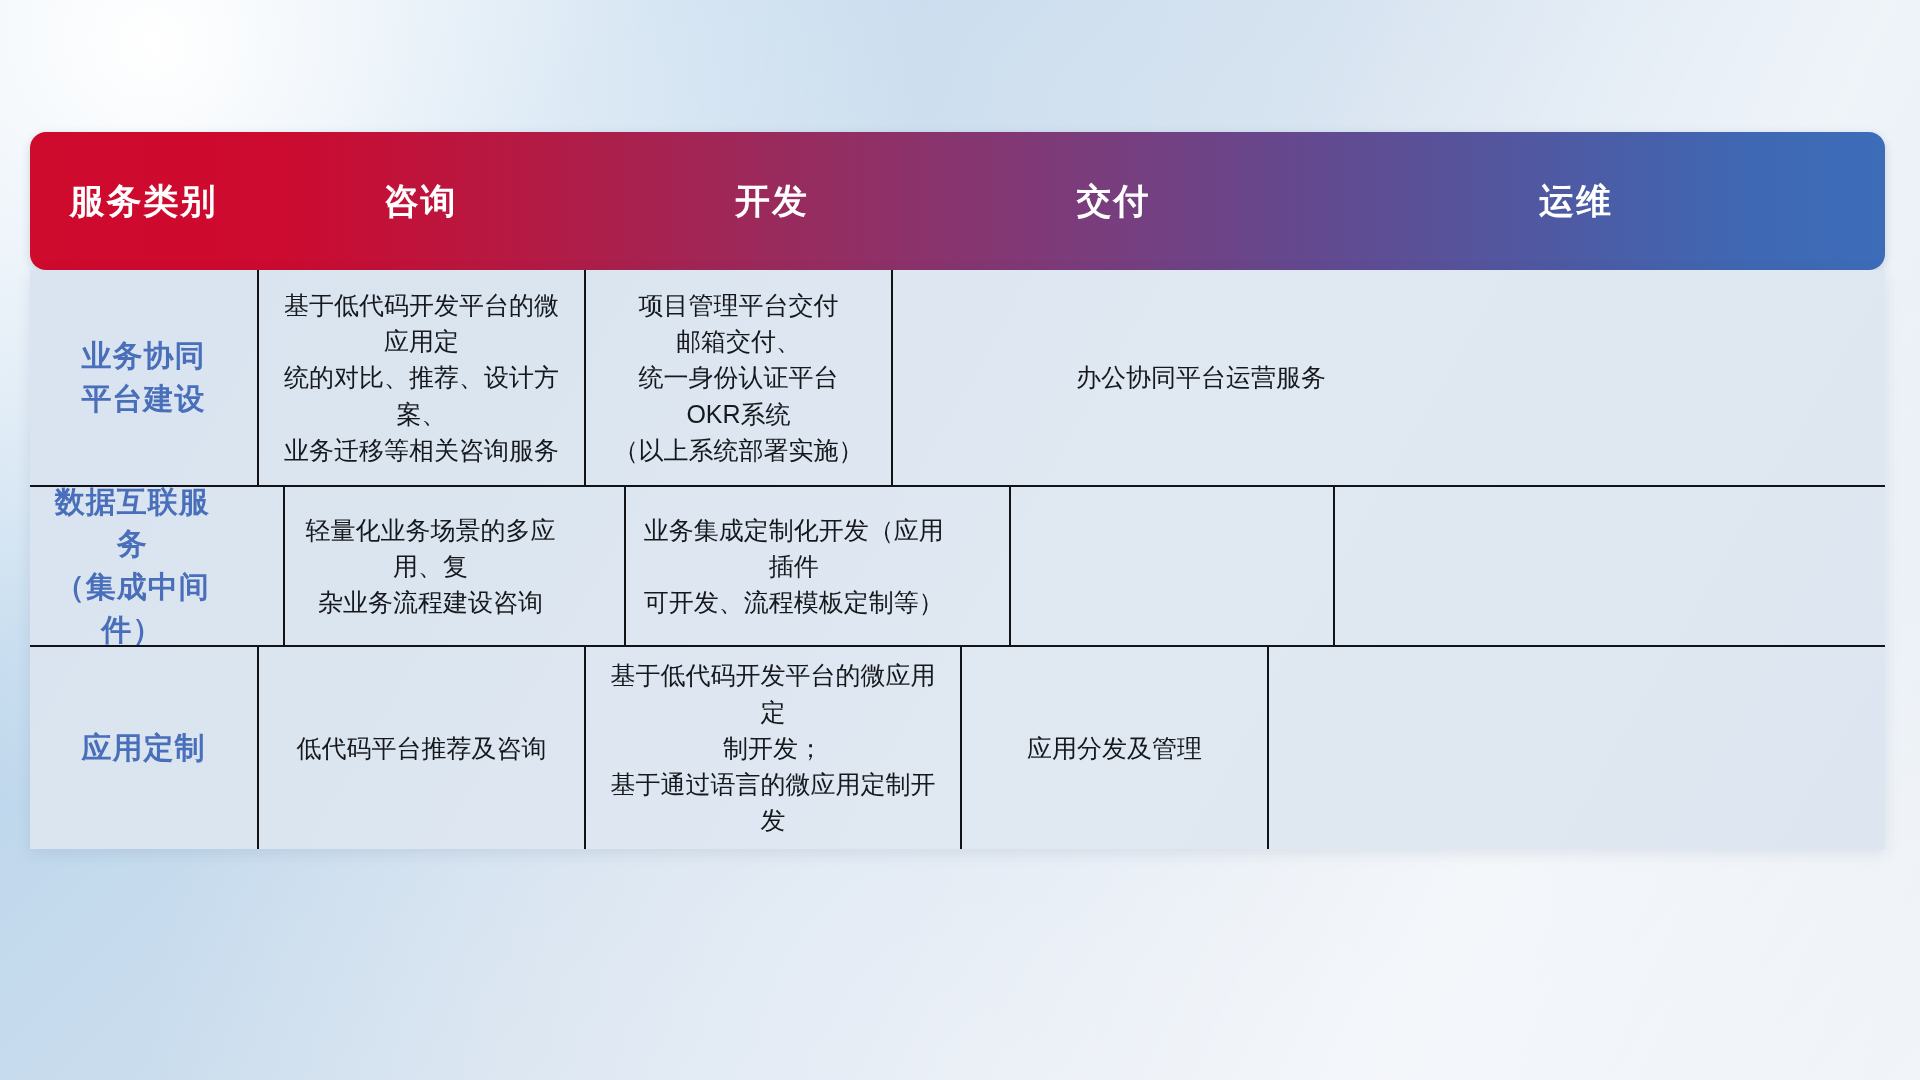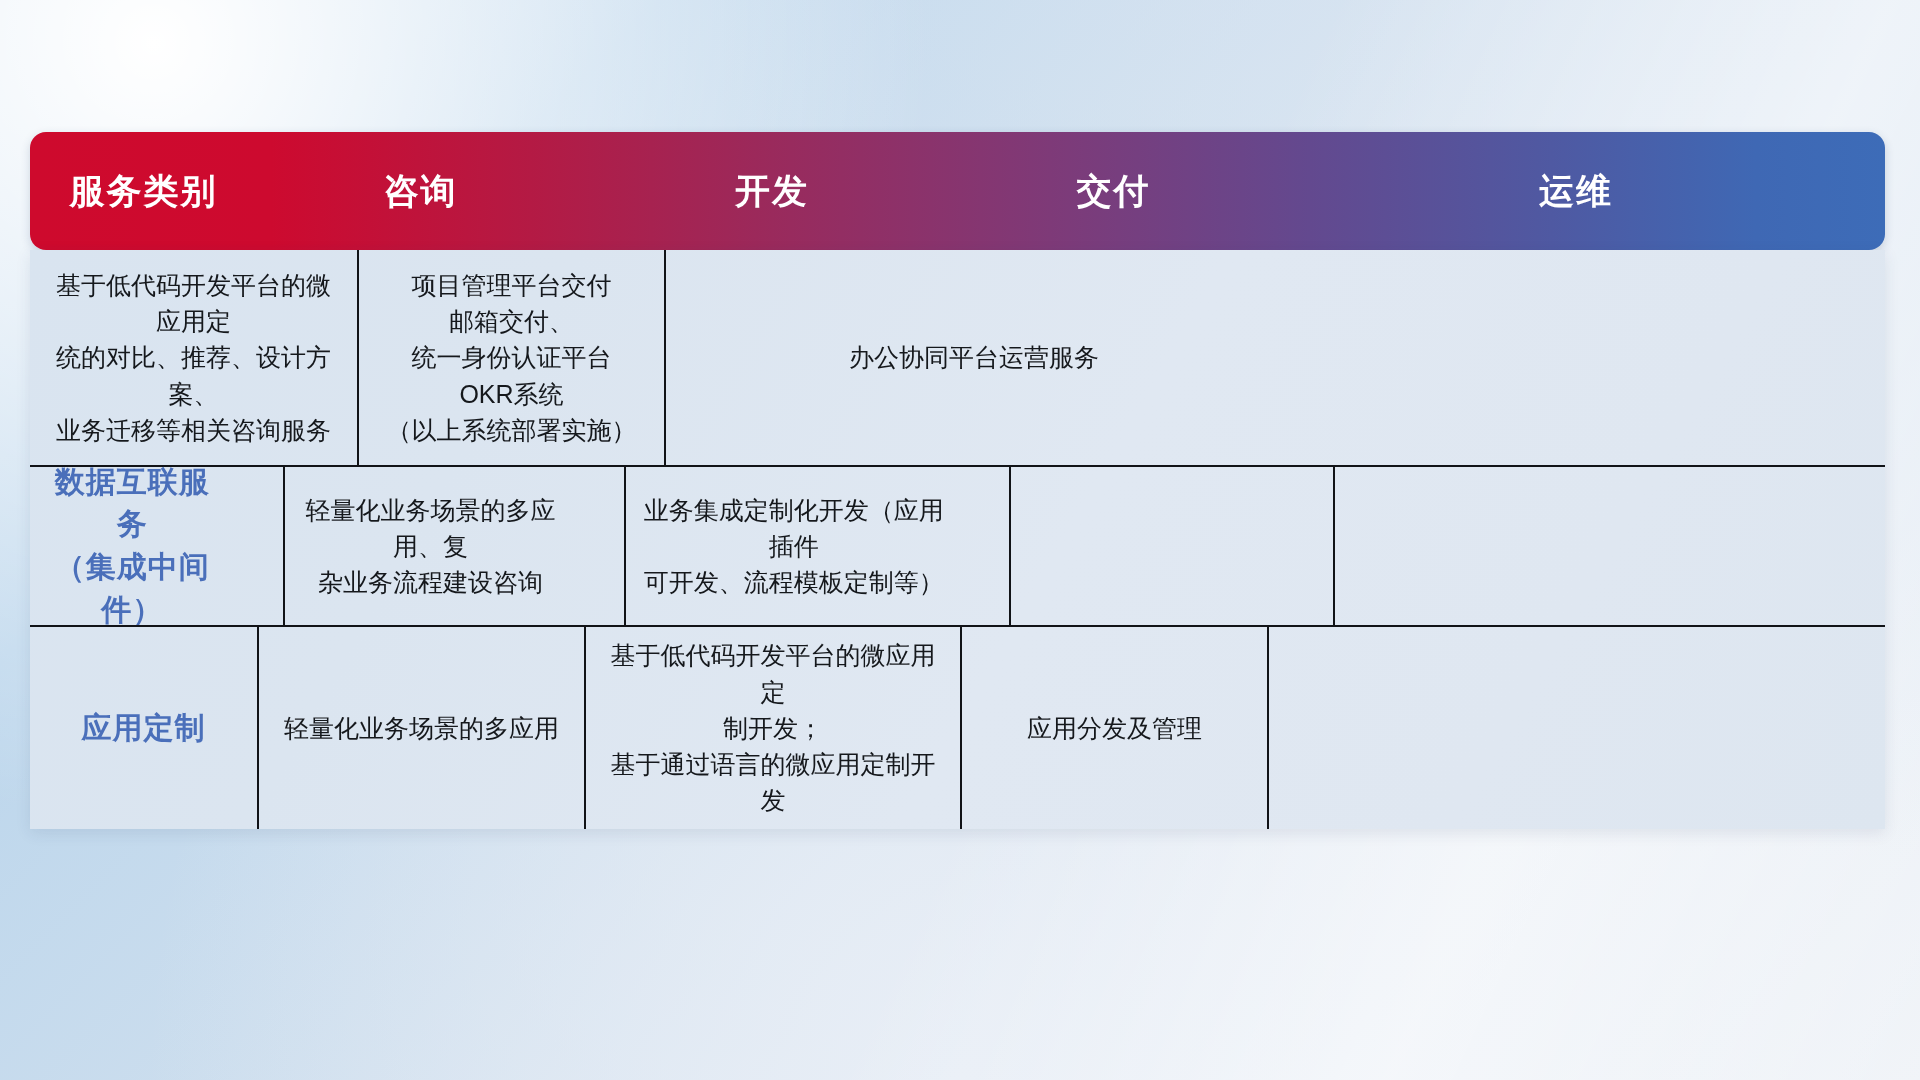--- a/index.html
+++ b/index.html
@@ -28,21 +28,21 @@
   .table-wrap{
     position:absolute;
     left:30px;top:132px;
     width:1855px;
     z-index:2;
   }
 
   
   .thead{
     display:flex;
-    height:118px;
+    height:138px;
     border-radius:16px;
     overflow:hidden;
     background:linear-gradient(90deg,
         #ce0a2d 0%,
         #cd0a2f 13%,
         #b41a44 27%,
         #9a2a5c 40%,
         #7e3a78 55%,
         #63498f 69%,
         #4f59a2 82%,
@@ -107,20 +107,22 @@
       <div class="th c0">服务类别</div>
       <div class="th c1">咨询</div>
       <div class="th c2">开发</div>
       <div class="th c3">交付</div>
       <div class="th c4">运维</div>
     </div>
 
     <div class="tbody">
 
       <div class="tr row1">
+        <div class="td cat c0">业务协同
+平台建设</div>
         <div class="td c1">基于低代码开发平台的微应用定
 统的对比、推荐、设计方案、
 业务迁移等相关咨询服务</div>
         <div class="td c3">项目管理平台交付
 邮箱交付、
 统一身份认证平台
 OKR系统
 （以上系统部署实施）</div>
         <div class="td c4">办公协同平台运营服务</div>
       </div>
@@ -131,21 +133,21 @@
         <div class="td c1">轻量化业务场景的多应用、复
 杂业务流程建设咨询</div>
         <div class="td c2">业务集成定制化开发（应用插件
 可开发、流程模板定制等）</div>
         <div class="td c3"></div>
         <div class="td c4"></div>
       </div>
 
       <div class="tr row3">
         <div class="td cat c0">应用定制</div>
-        <div class="td c1">轻量化业务场景的多应用</div>
+        <div class="td c1">低代码平台推荐及咨询</div>
         <div class="td c2">基于低代码开发平台的微应用定
 制开发；
 基于通过语言的微应用定制开发</div>
         <div class="td c3">应用分发及管理</div>
         <div class="td c4"></div>
       </div>
 
     </div>
   </div>
 </div>

